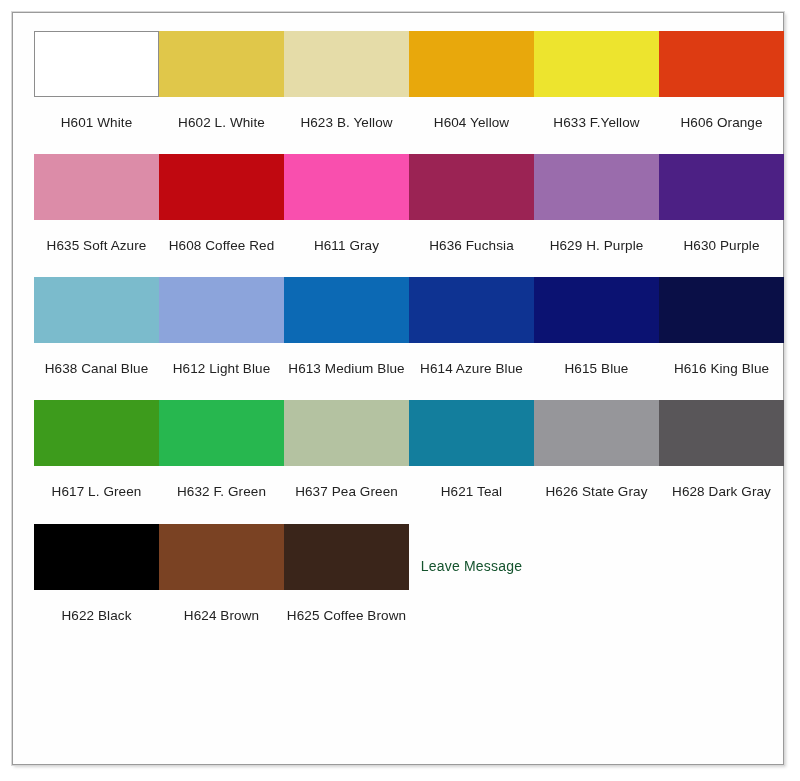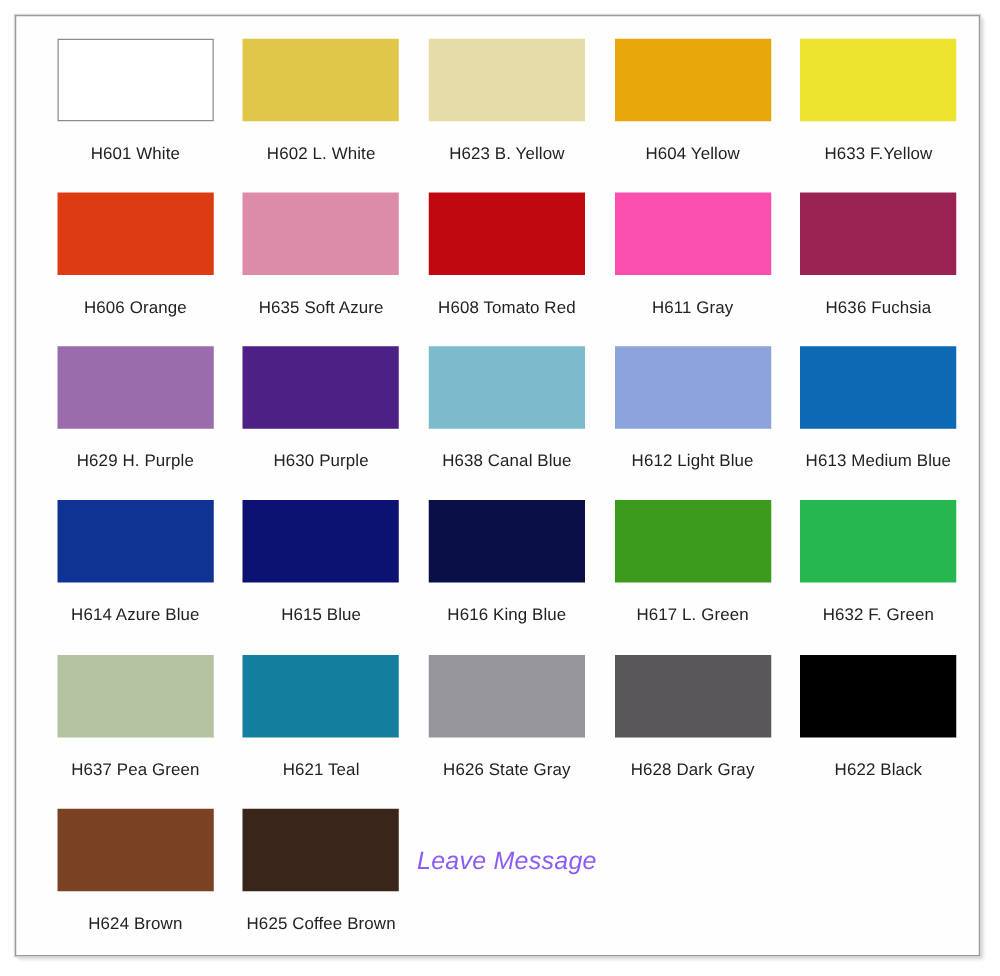--- a/index.html
+++ b/index.html
@@ -27,21 +27,21 @@
     box-shadow: 0 0 0 1px #d8d8d8, 2px 2px 3px rgba(0,0,0,0.18);
   }
 
   #swatch-grid {
     position: absolute;
     left: 0;
     top: 0;
     width: 772px;
     height: 753px;
     display: grid;
-    grid-template-columns: repeat(5, 1fr);
+    grid-template-columns: repeat(6, 1fr);
     grid-template-rows: repeat(6, 1fr);
     box-sizing: border-box;
     padding: 10px 8px 4px 21px;
   }
 
   .swatch-cell {
     position: relative;
     display: flex;
     flex-direction: column;
     align-items: center;
@@ -70,25 +70,24 @@
   }
 
   .note-cell {
     display: flex;
     align-items: center;
     justify-content: center;
     padding-bottom: 22px;
   }
 
   .note-text {
-    font-size: 20px;
-    color: #8b5cf6;
+    font-size: 14px;
+    color: #14532d;
     letter-spacing: 0.2px;
     white-space: nowrap;
-    font-style: italic;
   }
 </style>
 </head>
 <body>
 
 <div id="chart-frame">
   <div id="swatch-grid">
       <div class="swatch-cell">
         <div class="swatch-chip outlined" style="background: rgb(255, 255, 255);"></div>
         <div class="swatch-label">H601 White</div>
@@ -112,21 +111,21 @@
       <div class="swatch-cell">
         <div class="swatch-chip" style="background: rgb(221, 59, 18);"></div>
         <div class="swatch-label">H606 Orange</div>
       </div>
       <div class="swatch-cell">
         <div class="swatch-chip" style="background: rgb(220, 140, 168);"></div>
         <div class="swatch-label">H635 Soft Azure</div>
       </div>
       <div class="swatch-cell">
         <div class="swatch-chip" style="background: rgb(192, 8, 16);"></div>
-        <div class="swatch-label">H608 Tomato Red</div>
+        <div class="swatch-label">H608 Coffee Red</div>
       </div>
       <div class="swatch-cell">
         <div class="swatch-chip" style="background: rgb(249, 79, 174);"></div>
         <div class="swatch-label">H611 Gray</div>
       </div>
       <div class="swatch-cell">
         <div class="swatch-chip" style="background: rgb(155, 35, 84);"></div>
         <div class="swatch-label">H636 Fuchsia</div>
       </div>
       <div class="swatch-cell">

